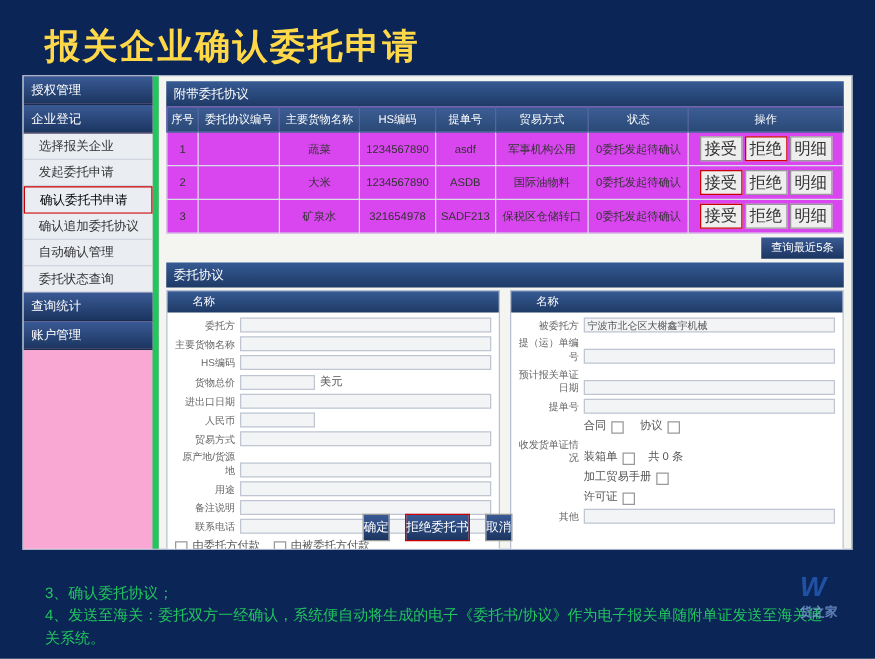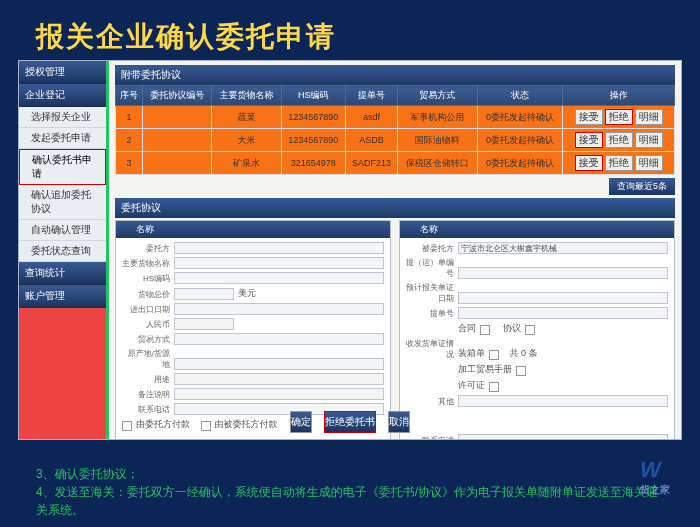--- a/index.html
+++ b/index.html
@@ -1,29 +1,29 @@
 <!DOCTYPE html>
 <html><head>
 <meta charset="utf-8">
 <style>
 *{margin:0;padding:0;box-sizing:border-box;font-family:"SimSun","Microsoft YaHei",sans-serif}
 body{width:700px;height:527px;background:#0a2556;overflow:hidden;position:relative}
 .slide{width:700px;height:527px;position:relative}
 .title{color:#ffd84a;font-size:28px;font-weight:bold;padding:18px 0 12px 36px;letter-spacing:2px}
 .app{position:absolute;top:60px;left:18px;right:18px;height:380px;background:#f4f4f0;border:1px solid #a6b2c7;font-size:10px;display:flex}
-.sidebar{width:90px;background:#ef4444;border-right:3px solid #22c55e}
+.sidebar{width:108px;background:#f9a8d4;border-right:5px solid #22c55e}
 .sidebar .hdr{background:linear-gradient(#3a5a95,#1b3560);color:#fff;padding:4px 6px;border-bottom:1px solid #1a2c4a;cursor:pointer}
 .sidebar .sub{padding:3px 6px 3px 12px;color:#333;background:#eaedf2;border-bottom:1px solid #d0d6e0;cursor:pointer}
 .sidebar .sub.hl{border:1px solid #c00;color:#000}
 .main{flex:1;padding:4px 6px;overflow:hidden}
 .section-bar{background:linear-gradient(#365a94,#1e3a66);color:#fff;padding:3px 6px;font-size:10px}
-.tbl{width:100%;border-collapse:collapse;background:#f97316;font-size:9px}
+.tbl{width:100%;border-collapse:collapse;background:#d946ef;font-size:9px}
 .tbl th{background:linear-gradient(#3c5d94,#2a4976);color:#fff;padding:3px 2px;border:1px solid #4c6a9c;font-weight:normal}
 .tbl td{border:1px solid #d8dde5;padding:3px 2px;text-align:center;color:#333}
-.op-btn{display:inline-block;padding:0 3px;border:1px solid #999;background:#eee;margin:0 1px;font-size:10px;cursor:pointer}
+.op-btn{display:inline-block;padding:0 3px;border:1px solid #999;background:#eee;margin:0 1px;font-size:13px;cursor:pointer}
 .op-btn.red{border:1px solid #c00}
 .right-tool{text-align:right;padding:3px 0}
 .tool-btn{display:inline-block;background:linear-gradient(#3a5a95,#1b3560);color:#fff;padding:2px 8px;font-size:9px;cursor:pointer}
 .panels{display:flex;gap:8px;margin-top:2px}
 .panel{flex:1;border:1px solid #b8c0d0;background:#fff}
 .panel-hd{background:linear-gradient(#365a94,#1e3a66);color:#fff;padding:2px 20px;font-size:9px}
 .panel-body{padding:4px 6px;font-size:9px;color:#555}
 .frow{display:flex;align-items:flex-end;margin-bottom:3px;gap:4px}
 .frow label{width:48px;text-align:right;color:#666;font-size:8px}
 .inp{border:1px solid #bfc6d2;background:#f3f4f6;height:12px;flex:1}

